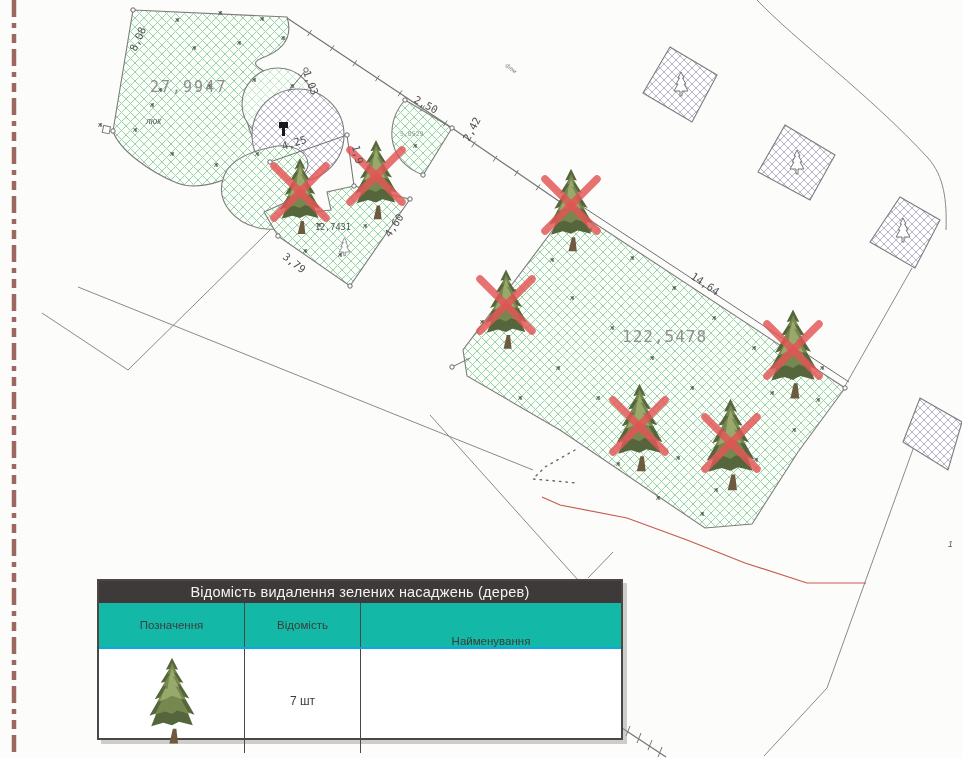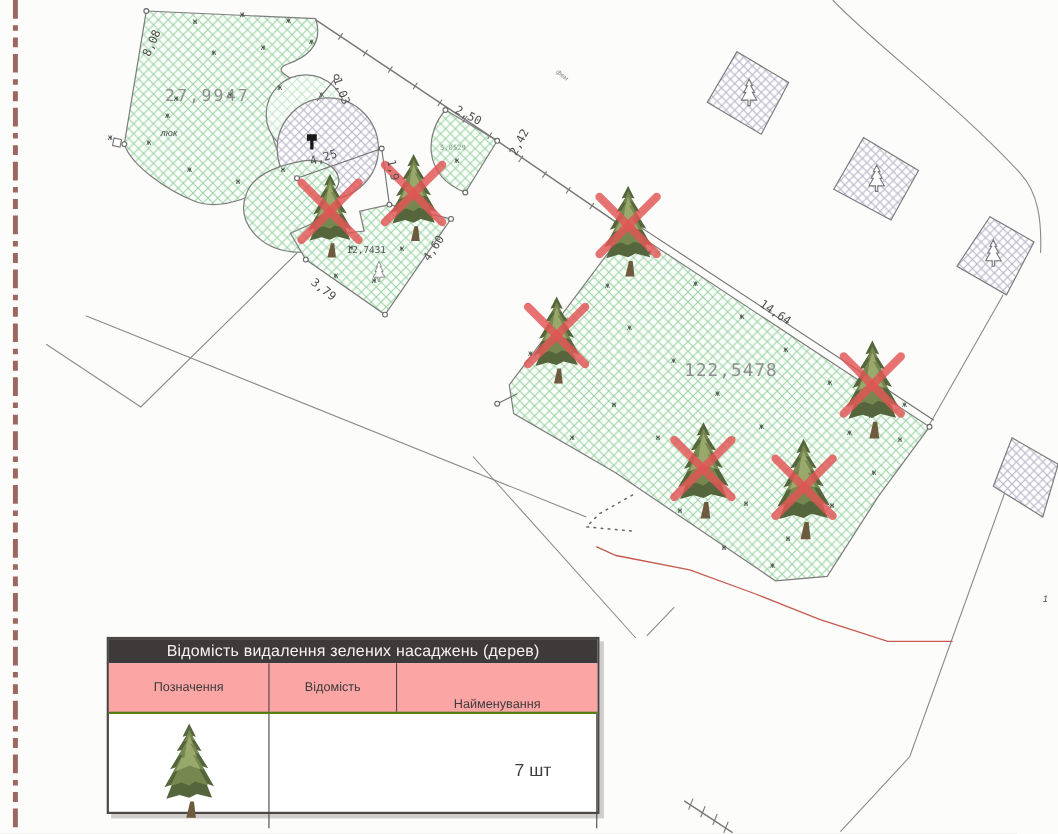--- a/index.html
+++ b/index.html
@@ -31,29 +31,29 @@
   .dim{font:10.5px "DejaVu Sans Mono",monospace;fill:var(--dim-text);}
   .dim-sm{font:8.5px "DejaVu Sans Mono",monospace;fill:var(--dim-text);}
   .area-big{font:15px "DejaVu Sans Mono",monospace;fill:var(--area-text);letter-spacing:2px;}
   .area-main{font:16px "DejaVu Sans Mono",monospace;fill:var(--area-text);letter-spacing:1px;}
   .area-tiny{font:6.5px "DejaVu Sans Mono",monospace;fill:#86a089;}
   .note{font:italic 8.5px "Liberation Sans",sans-serif;fill:#555;}
   .note-tiny{font:italic 6px "Liberation Sans",sans-serif;fill:#888;}
   .grass{font:7.5px "DejaVu Sans Mono",monospace;fill:#41503f;}
 
   
-  .legend{position:absolute;left:97px;top:579px;width:448px;height:161px;background:#fff;
+  .legend{position:absolute;left:97px;top:579px;width:526px;height:161px;background:#fff;
           border:2px solid #4a4744;box-shadow:4px 4px 0 rgba(160,158,155,.5);
           display:flex;flex-direction:column;box-sizing:border-box;}
   .t-title{height:22px;flex:0 0 22px;background:#3e3a39;color:#f5f3f2;font-size:14.5px;
            display:flex;align-items:center;justify-content:center;letter-spacing:.2px;}
-  .t-head{display:flex;flex:0 0 25px;background:#fca5a5;border-bottom:2px solid #4d7c0f;
+  .t-head{display:flex;flex:0 0 25px;background:#14b8a6;border-bottom:2px solid #0ea5e9;
           font-size:11.5px;color:#3c3c3c;}
   .t-head .c{display:flex;align-items:center;justify-content:center;}
-  .t-body{display:flex;flex:1;font-size:16px;color:#3c3c3c;justify-content:space-between;}
+  .t-body{display:flex;flex:1;font-size:12px;color:#3c3c3c;}
   .c1{width:146px;border-right:1px solid #4a4744;box-sizing:border-box;}
   .c2{width:116px;border-right:1px solid #4a4744;box-sizing:border-box;}
   .c3{flex:1;margin-top:32px;}
   .t-body .c1{display:flex;align-items:center;justify-content:center;}
   .t-body .c2{display:flex;align-items:center;justify-content:center;}
   .t-body .c3{display:flex;align-items:center;padding-left:6px;box-sizing:border-box;}
 </style>
 </head>
 <body>
 

